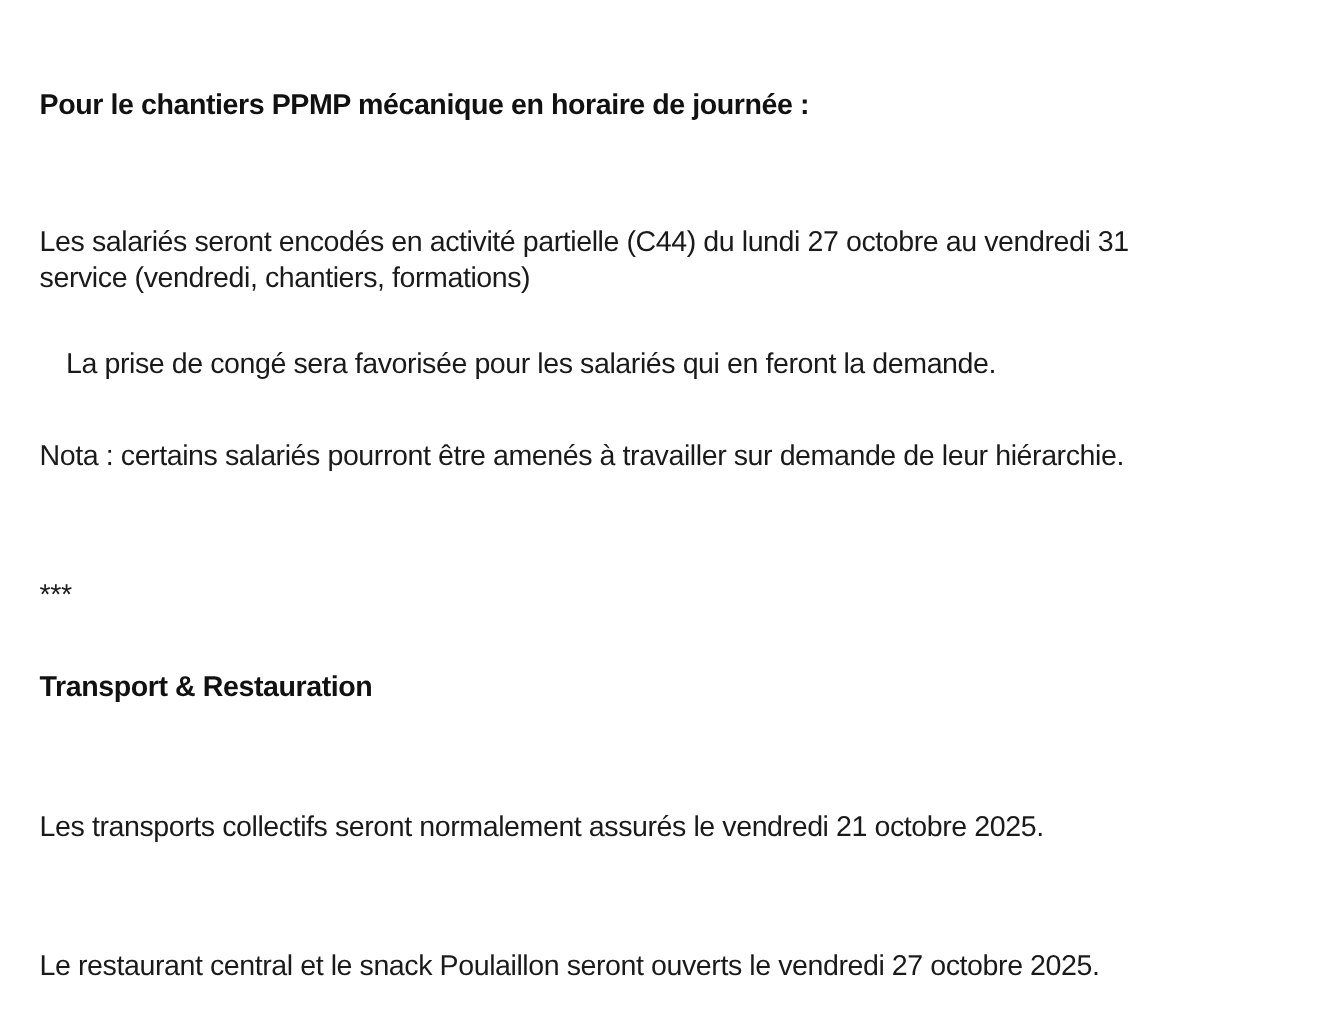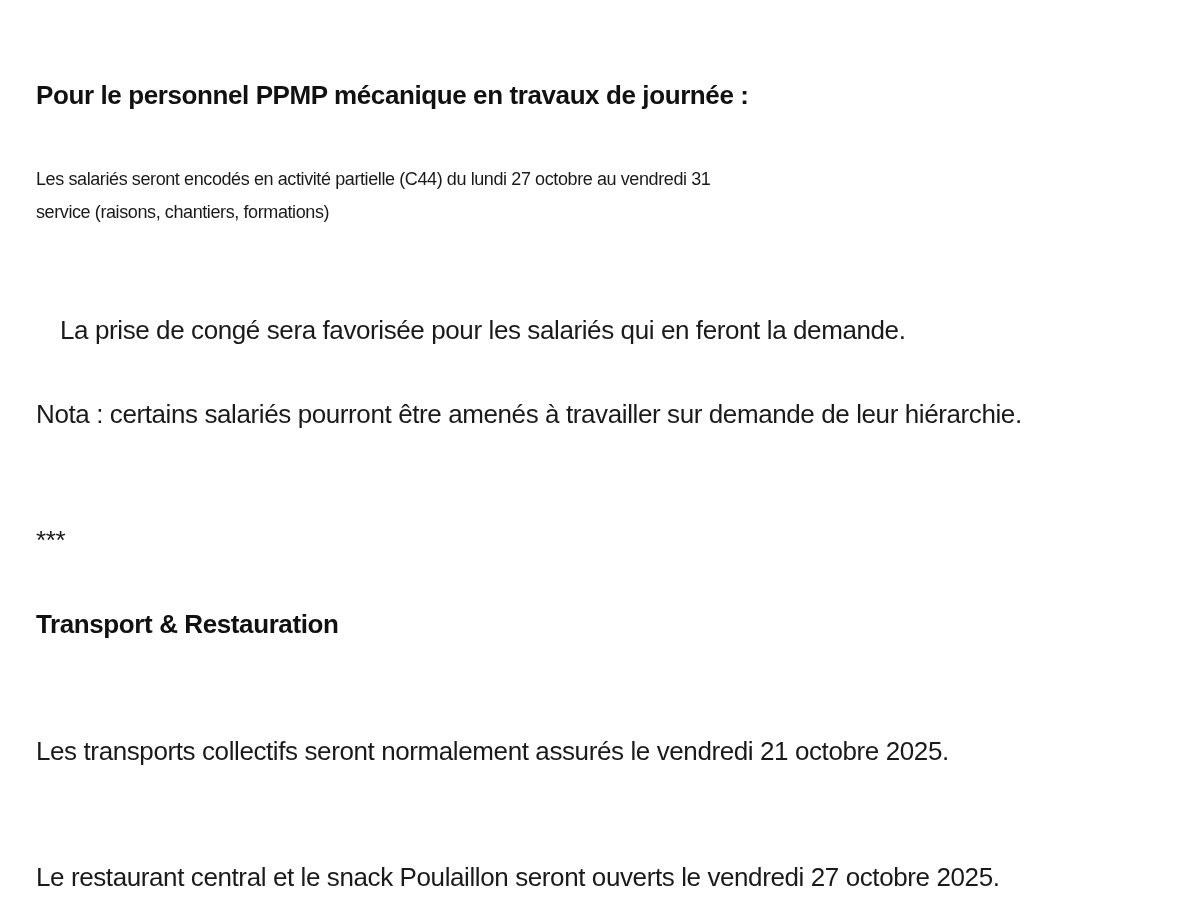--- a/index.html
+++ b/index.html
@@ -29,37 +29,38 @@
       line-height: 33px;
       letter-spacing: -0.4px;
     }
     .bold {
       font-weight: bold;
       color: #111111;
     }
     .para {
       position: absolute;
       left: 0;
-      font-size: 18px;
+      font-size: 26px;
       line-height: 33px;
       letter-spacing: -0.4px;
       width: 1140px;
+      margin-top: 40px;
     }
     .para span { display: block; white-space: nowrap; }
   </style>
 </head>
 <body>
 
 <div class="doc">
 
-  <div class="line bold" style="top:79px;">Pour le personnel PPMP mécanique en travaux de journée :</div>
+  <div class="line bold" style="top:79px;">Pour le chantiers PPMP mécanique en horaire de journée :</div>
 
   <div class="para" style="top:163px;">
     <span>Les salariés seront encodés en activité partielle (C44) du lundi 27 octobre au vendredi 31</span>
-    <span>service (raisons, chantiers, formations)</span>
+    <span>service (vendredi, chantiers, formations)</span>
   </div>
 
   <div class="line" style="top:314px;margin-left:24px;">La prise de congé sera favorisée pour les salariés qui en feront la demande.</div>
 
   <div class="line" style="top:398px;text-align:center;">Nota : certains salariés pourront être amenés à travailler sur demande de leur hiérarchie.</div>
 
   <div class="line" style="top:524px;">***</div>
 
   <div class="line bold" style="top:608px;">Transport &amp; Restauration</div>
 

